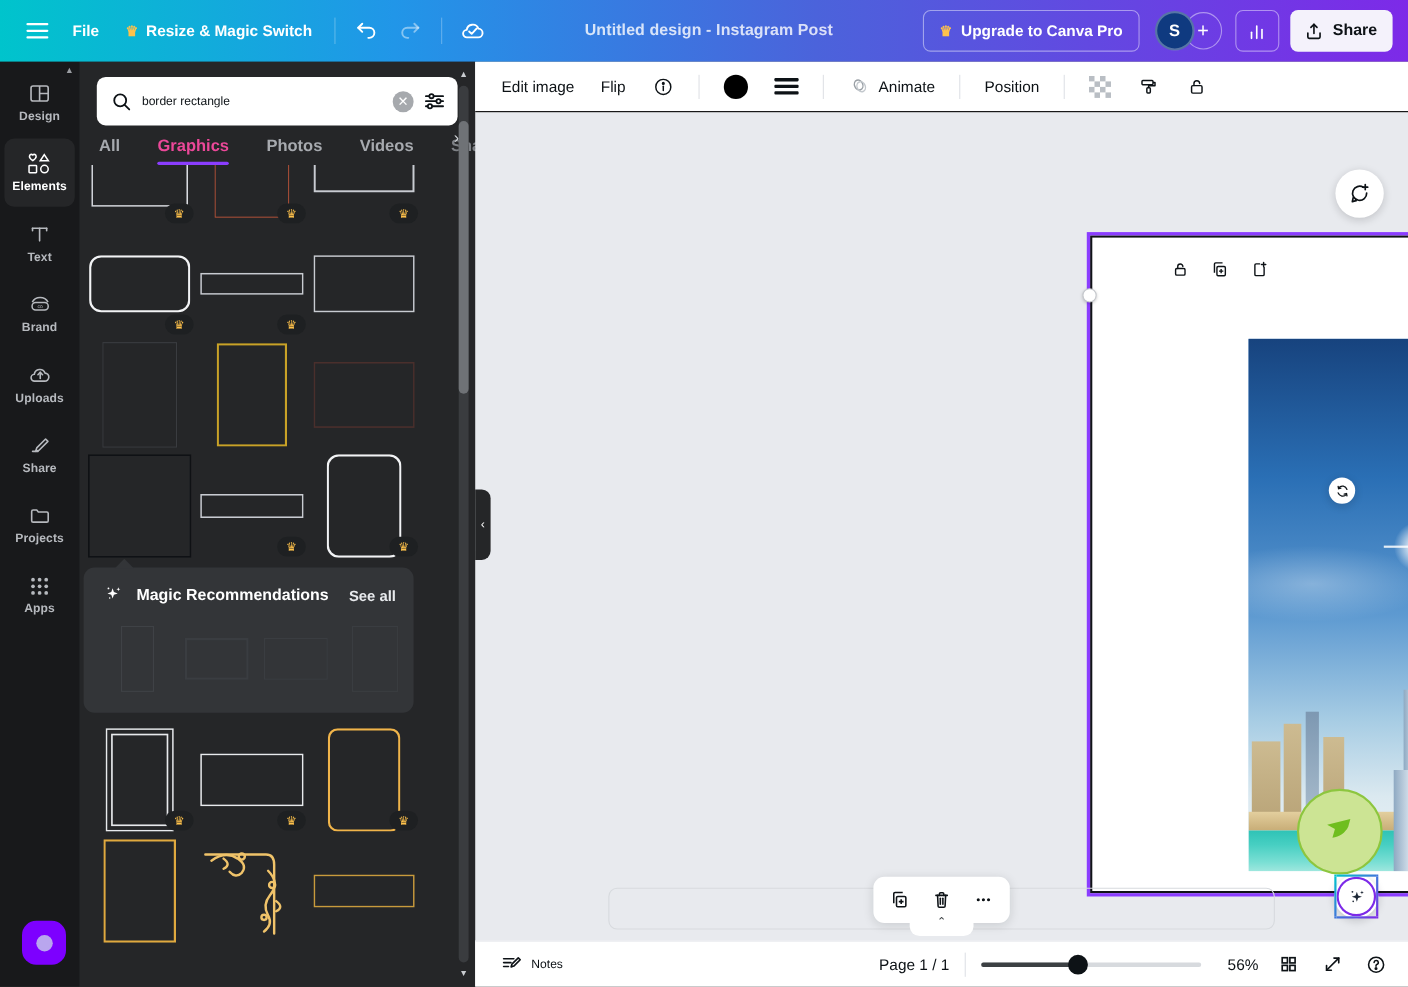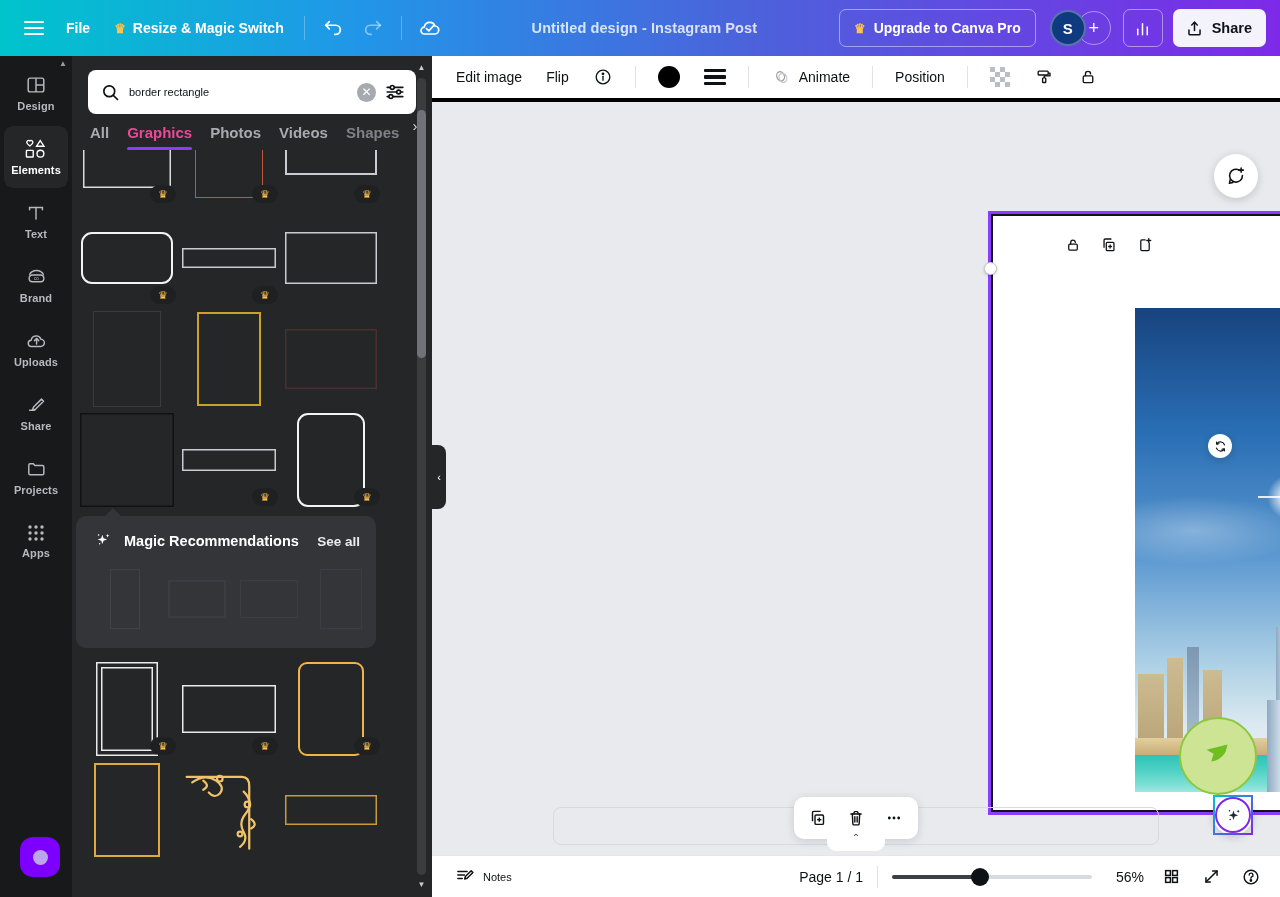--- a/index.html
+++ b/index.html
@@ -120,21 +120,21 @@
     font-family: "Liberation Sans", sans-serif; font-size: 11px; color: #0d1216;
   }
   .clear-x {
     width: 19px; height: 19px; border-radius: 50%; background: #a6a9ad;
     color: #fff; font-size: 12px; line-height: 19px; text-align: center;
     cursor: pointer; flex: 0 0 19px;
   }
   .filter-ico { width: 22px; height: 22px; cursor: pointer; flex: 0 0 22px; }
 
   .tabs {
-    display: flex; align-items: stretch; gap: 18px;
+    display: flex; align-items: stretch; gap: 34px;
     padding: 10px 0 0 2px; position: relative;
   }
   .tab {
     color: #a7aaaf; font-size: 15px; font-weight: bold;
     padding-bottom: 9px; cursor: pointer; white-space: nowrap; position: relative;
   }
   .tab.active { color: #ec4899; }
   .tab.active::after {
     content: ""; position: absolute; left: 0; right: 0; bottom: 0;
     height: 3px; background: #8b3dff; border-radius: 2px;
@@ -197,21 +197,21 @@
     display: flex; align-items: center; justify-content: center;
     color: #fff; font-size: 11px; z-index: 25;
   }
 
   
   .editor { flex: 1; display: flex; flex-direction: column; min-width: 0; background: #e8eaee; position: relative; }
 
   .ctx-toolbar {
     height: 46px; flex: 0 0 46px; background: #fff;
     display: flex; align-items: center; padding: 0 14px; gap: 4px;
-    border-bottom: 4px solid #000000; position: relative; z-index: 15;
+    border-bottom: 1px solid #000000; position: relative; z-index: 15;
   }
   .ctx-btn {
     height: 32px; padding: 0 10px; border-radius: 5px;
     display: flex; align-items: center; gap: 7px;
     font-size: 14px; color: #0d1216; cursor: pointer; white-space: nowrap;
   }
   .ctx-sep { width: 1px; height: 22px; background: #dfe1e6; margin: 0 8px; flex: 0 0 1px; }
   .color-swatch { width: 22px; height: 22px; border-radius: 50%; background: #000; cursor: pointer; }
   .lines-ico { width: 22px; height: 16px; display: flex; flex-direction: column; justify-content: space-between; cursor: pointer; }
   .lines-ico i { display: block; height: 3.4px; background: #0d1216; border-radius: 1px; }

